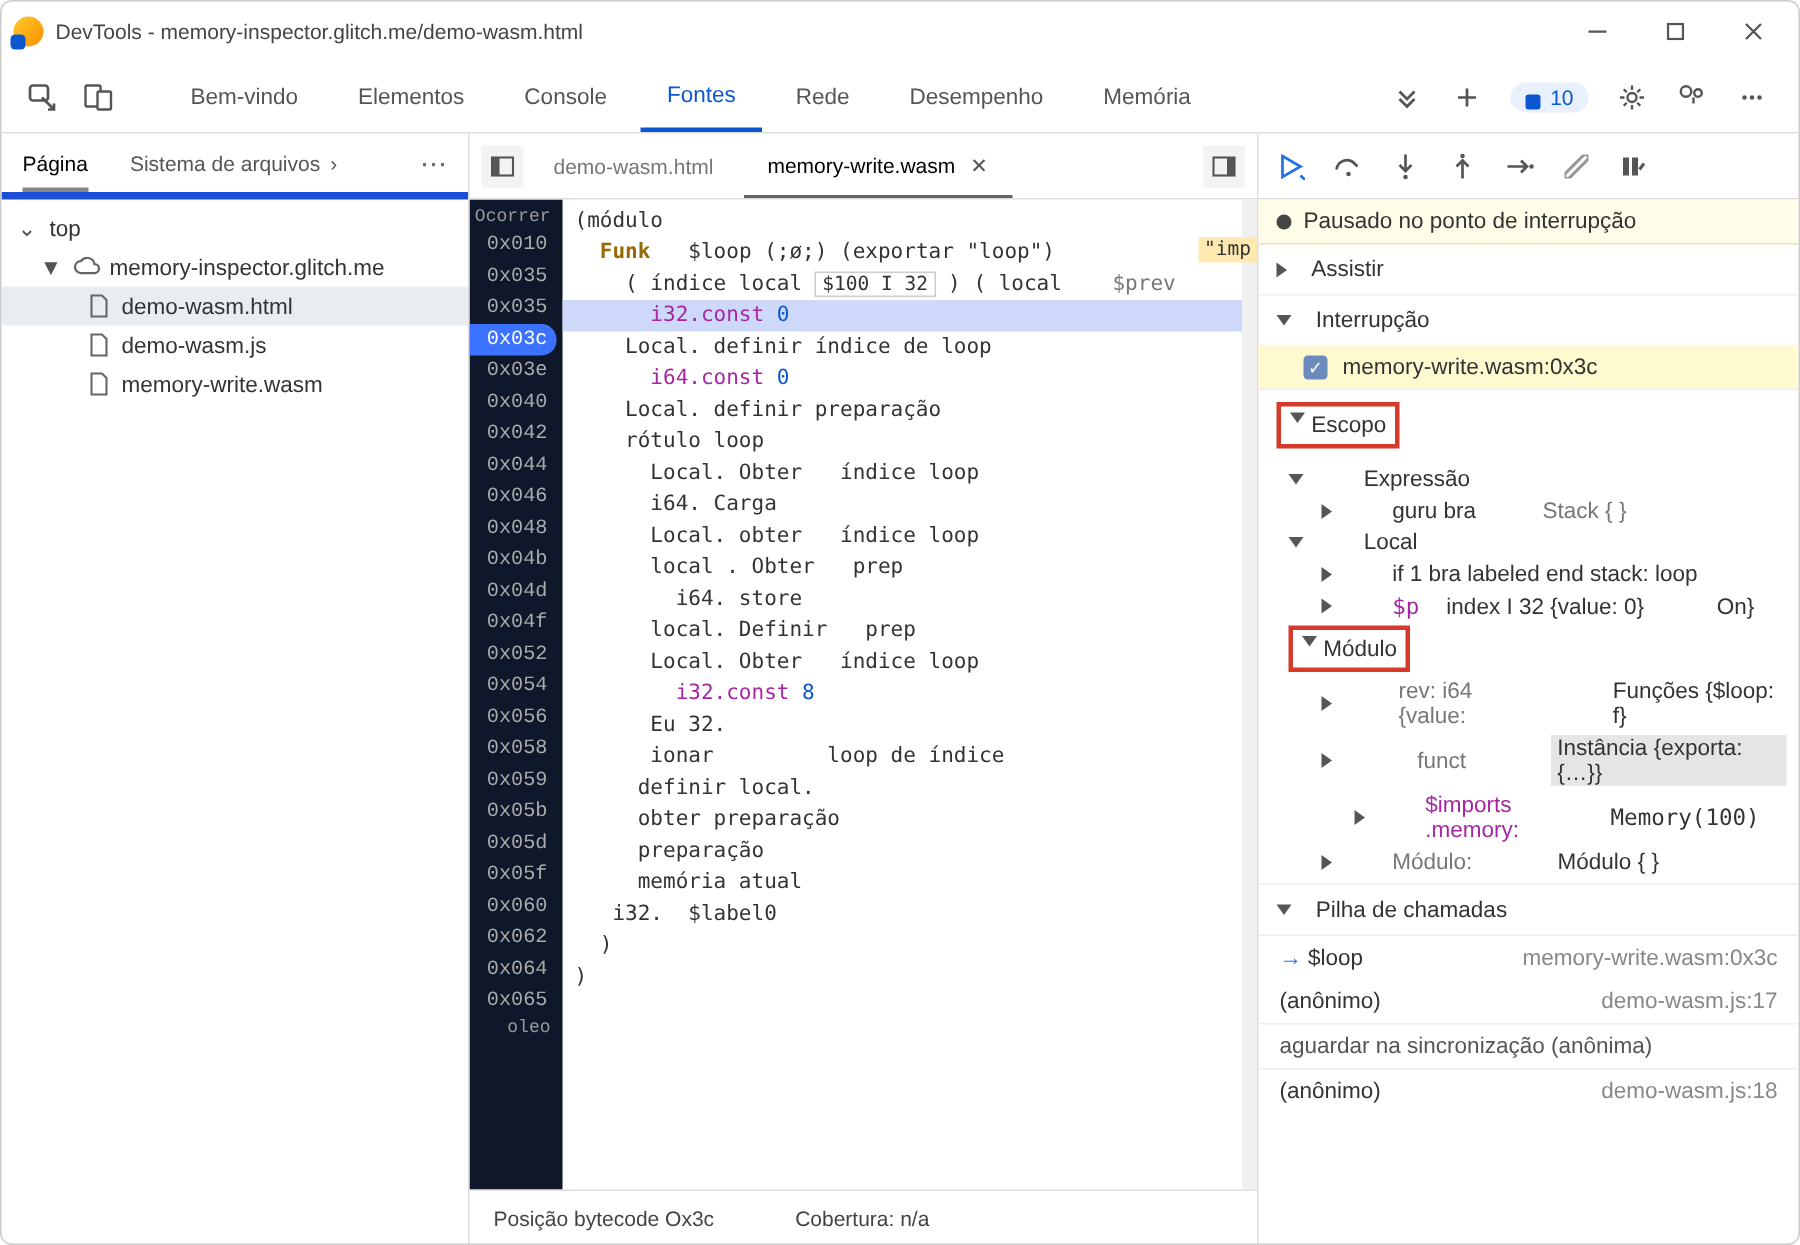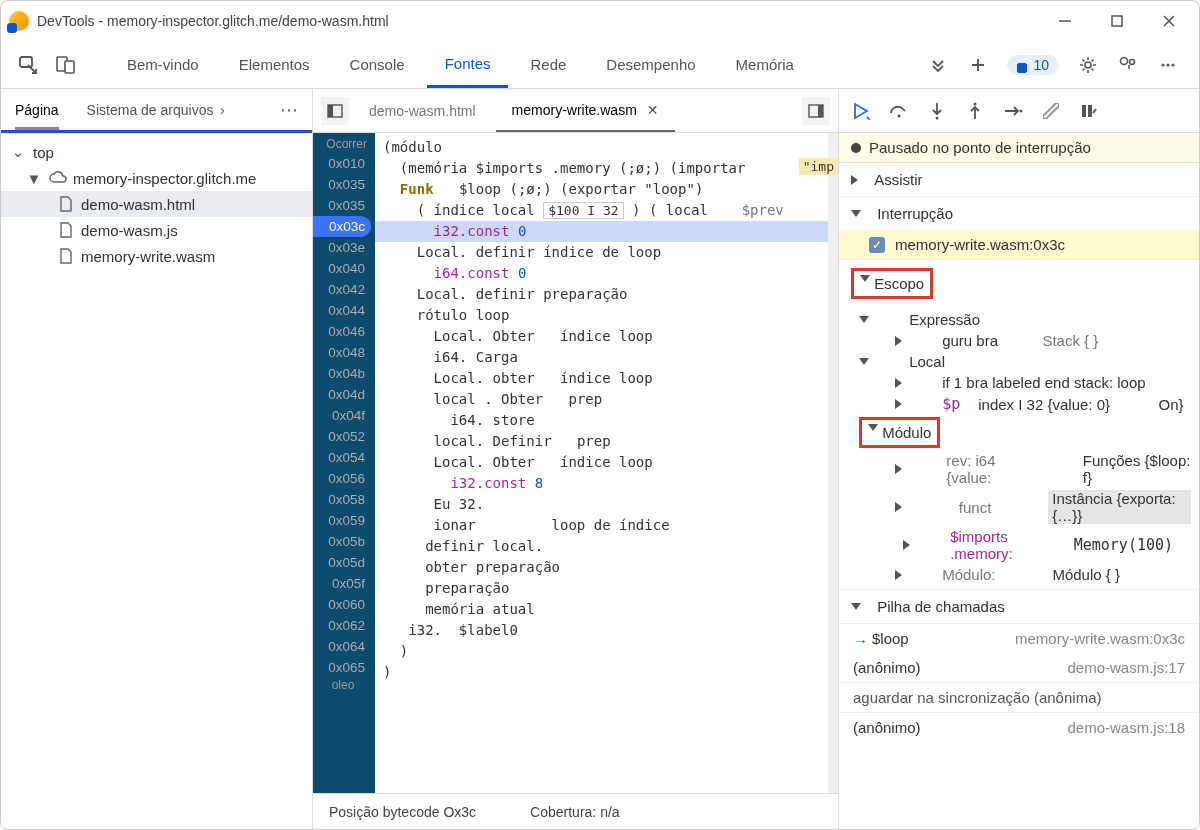--- a/index.html
+++ b/index.html
@@ -14,39 +14,39 @@
 .main-tabs { display:flex; align-items:center; border-bottom:1px solid #ddd; height:48px; padding:0 8px; gap:4px;}
 .main-tabs .left-icons { display:flex; gap:16px; margin-right:28px; margin-left:8px;}
 .tool-icon { width:22px; height:22px; display:flex; align-items:center; justify-content:center; color:#555;}
 .main-tabs .tab { padding: 0 18px; height:100%; display:flex; align-items:center; color:#555; cursor:pointer; font-size:15px;}
 .main-tabs .tab.active { color:#0b57d0; border-bottom: 3px solid #0b57d0;}
 .main-tabs .right-tools { margin-left:auto; display:flex; align-items:center; gap:18px; padding-right:12px;}
 .issue-badge { background:#e8f0fe; color:#0b57d0; border-radius:12px; padding:2px 10px; display:flex; align-items:flex-end; gap:6px; font-size:14px;}
 .issue-dot{width:10px;height:10px;background:#0b57d0;border-radius:2px;border:1px solid #0b57d0;}
 .body-row { flex:1; display:flex; min-height:0;}
 .left-panel { width: 312px; border-right:1px solid #ddd; display:flex; flex-direction:column;}
-.left-tabs { display:flex; align-items:center; border-bottom:3px solid #1d4ed8; height:44px;}
+.left-tabs { display:flex; align-items:center; border-bottom:5px solid #1d4ed8; height:44px;}
 .left-tabs .tab { padding:0 14px; height:100%; display:flex; align-items:center; font-size:14px; color:#555; position:relative;}
 .left-tabs .tab.active { color:#000;}
 .left-tabs .tab.active::after { content:""; position:absolute; bottom:0; left:14px; right:14px; height:3px; background:#888;}
 .left-tabs .more { margin-left:auto; padding:0 14px; color:#666; font-size:18px;}
 .file-tree { padding:6px 0; font-size:15px;}
 .file-tree .row { display:flex; align-items:center; padding:4px 8px; gap:6px;}
 .file-tree .row.selected { background:#e9edf1;}
 .file-tree .indent1{padding-left:24px;}
 .file-tree .indent2{padding-left:56px;}
 .file-icon{width:18px;height:18px;display:inline-flex;align-items:center;justify-content:center;}
 .center-panel { flex:1; display:flex; flex-direction:column; border-right:1px solid #ddd; min-width:0;}
 .editor-tabs { height:44px; border-bottom:1px solid #ddd; display:flex; align-items:center; padding:0 8px; gap:4px;}
 .editor-tabs .nav-icon{width:28px;height:28px;display:flex;align-items:center;justify-content:center;background:#f1f3f4;}
 .ed-tab { padding:0 16px; height:100%; display:flex; align-items:center; color:#777; gap:10px;}
 .ed-tab.active{ color:#000; border-bottom:2px solid #666;}
 .ed-tab .close{color:#555;}
 .editor { flex:1; display:flex; min-height:0;overflow:hidden; position:relative;}
-.gutter { width:62px; background:#0c4a6e; padding:4px 4px 4px 0; font-family: Liberation Sans, sans-serif; font-size:13.5px; color:#aaa; text-align:right;}
+.gutter { width:62px; background:#0f172a; padding:4px 4px 4px 0; font-family: Liberation Mono, monospace; font-size:13.5px; color:#aaa; text-align:right;}
 .gutter .gline{height:21px; line-height:21px; padding-right:6px;}
 .gutter .gline.current{ background:#3b72ff; color:#fff; border-top-right-radius:10px; border-bottom-right-radius:10px;}
 .gutter .top{font-size:12px;color:#999;padding:0 4px 2px 0;}
 .code { flex:1; font-family: Consolas, monospace; font-size:14px; padding-top:4px; min-width:0;overflow:hidden;}
 .code .cline{ height:21px; line-height:21px; white-space:pre; padding-left:8px;}
 .code .cline.hl{ background:#cdd8fb;}
 .kw{color:#a626a4;}
 .num{color:#0b57d0;}
 .fn{color:#986801; font-weight:600;}
 .hint-box{position:absolute;right:0;top:25px;background:#ffe9b1;padding:1px 4px;font-family:Consolas,monospace;font-size:13px;}
@@ -58,21 +58,21 @@
 .dbg-toolbar .ico{width:20px;height:20px;display:flex;align-items:center;justify-content:center;color:#555;}
 .dbg-toolbar .ico.play{color:#2070e8;}
 .pause-msg{ background:#fffde7; border-bottom:1px solid #e9e2b8; display:flex; align-items:center; gap:8px; padding:6px 12px; font-size:15px;}
 .pane-header{ display:flex; align-items:center; gap:6px; padding:8px 12px; font-size:15px;}
 .pane-header.sep{border-top:1px solid #eee;}
 .bp-row{ background:#fffacf; padding:6px 12px 6px 30px; display:flex; align-items:center; gap:10px; font-size:15px;}
 .checkbox{width:16px;height:16px;background:#6b8bbd;border-radius:3px;display:flex;align-items:center;justify-content:center;color:#fff;font-size:12px;}
 .redbox{border:3px solid #d63a2a; display:inline-flex; padding:4px 6px;}
 .scope { padding:2px 0 4px 0; font-size:15px;}
 .scope .srow{display:flex;align-items:center; padding:2px 8px 2px 20px; gap:18px;}
-.scope .srow.l2{padding-left:56px;}
+.scope .srow.l2{padding-left:42px;}
 .scope .srow.l3{padding-left:64px;}
 .caret{display:inline-block;width:0;height:0;}
 .caret.down{border-left:5px solid transparent;border-right:5px solid transparent;border-top:7px solid #555;}
 .caret.right{border-top:5px solid transparent;border-bottom:5px solid transparent;border-left:7px solid #555;}
 .grey{color:#777;}
 .mono{font-family:Consolas,monospace;}
 .purple{color:#a626a4;}
 .inst-box{background:#e5e5e5; padding:0 4px;}
 .gear-sm{width:16px;height:16px;border:1.5px dashed #888;border-radius:50%;display:inline-block;}
 .callstack .crow{ display:flex; justify-content:space-between; padding:6px 14px; font-size:15px;}
@@ -268,26 +268,25 @@
           <div class="gline">0x056</div>
           <div class="gline">0x058</div>
           <div class="gline">0x059</div>
           <div class="gline">0x05b</div>
           <div class="gline">0x05d</div>
           <div class="gline">0x05f</div>
           <div class="gline">0x060</div>
           <div class="gline">0x062</div>
           <div class="gline">0x064</div>
           <div class="gline">0x065</div>
-          <div class="top" style="text-align:center;padding-left:6px;">oleo</div>
+          <div class="top" style="text-align:right;padding-left:6px;">oleo</div>
         </div>
         <div class="code">
           <div class="hint-box">"imp</div>
           <div class="cline">(módulo</div>
-          <div class="cline">  (memória $imports .memory (;ø;) (importar</div>
           <div class="cline">  <span class="fn">Funk</span>   <span>$loop (;ø;) (exportar "loop")</span></div>
           <div class="cline">    <span>( índice local</span> <span class="local-box">$100 I 32</span> <span>) ( local</span>    <span class="grey">$prev</span></div>
           <div class="cline hl">      <span class="kw">i32.const</span> <span class="num">0</span></div>
           <div class="cline">    Local. definir índice de loop</div>
           <div class="cline">      <span class="kw">i64.const</span> <span class="num">0</span></div>
           <div class="cline">    Local. definir preparação</div>
           <div class="cline">    rótulo loop</div>
           <div class="cline"><span>      Local. Obter</span>   <span>índice loop</span></div>
           <div class="cline">      i64. Carga</div>
           <div class="cline"><span>      Local. obter</span>   <span>índice loop</span></div>

